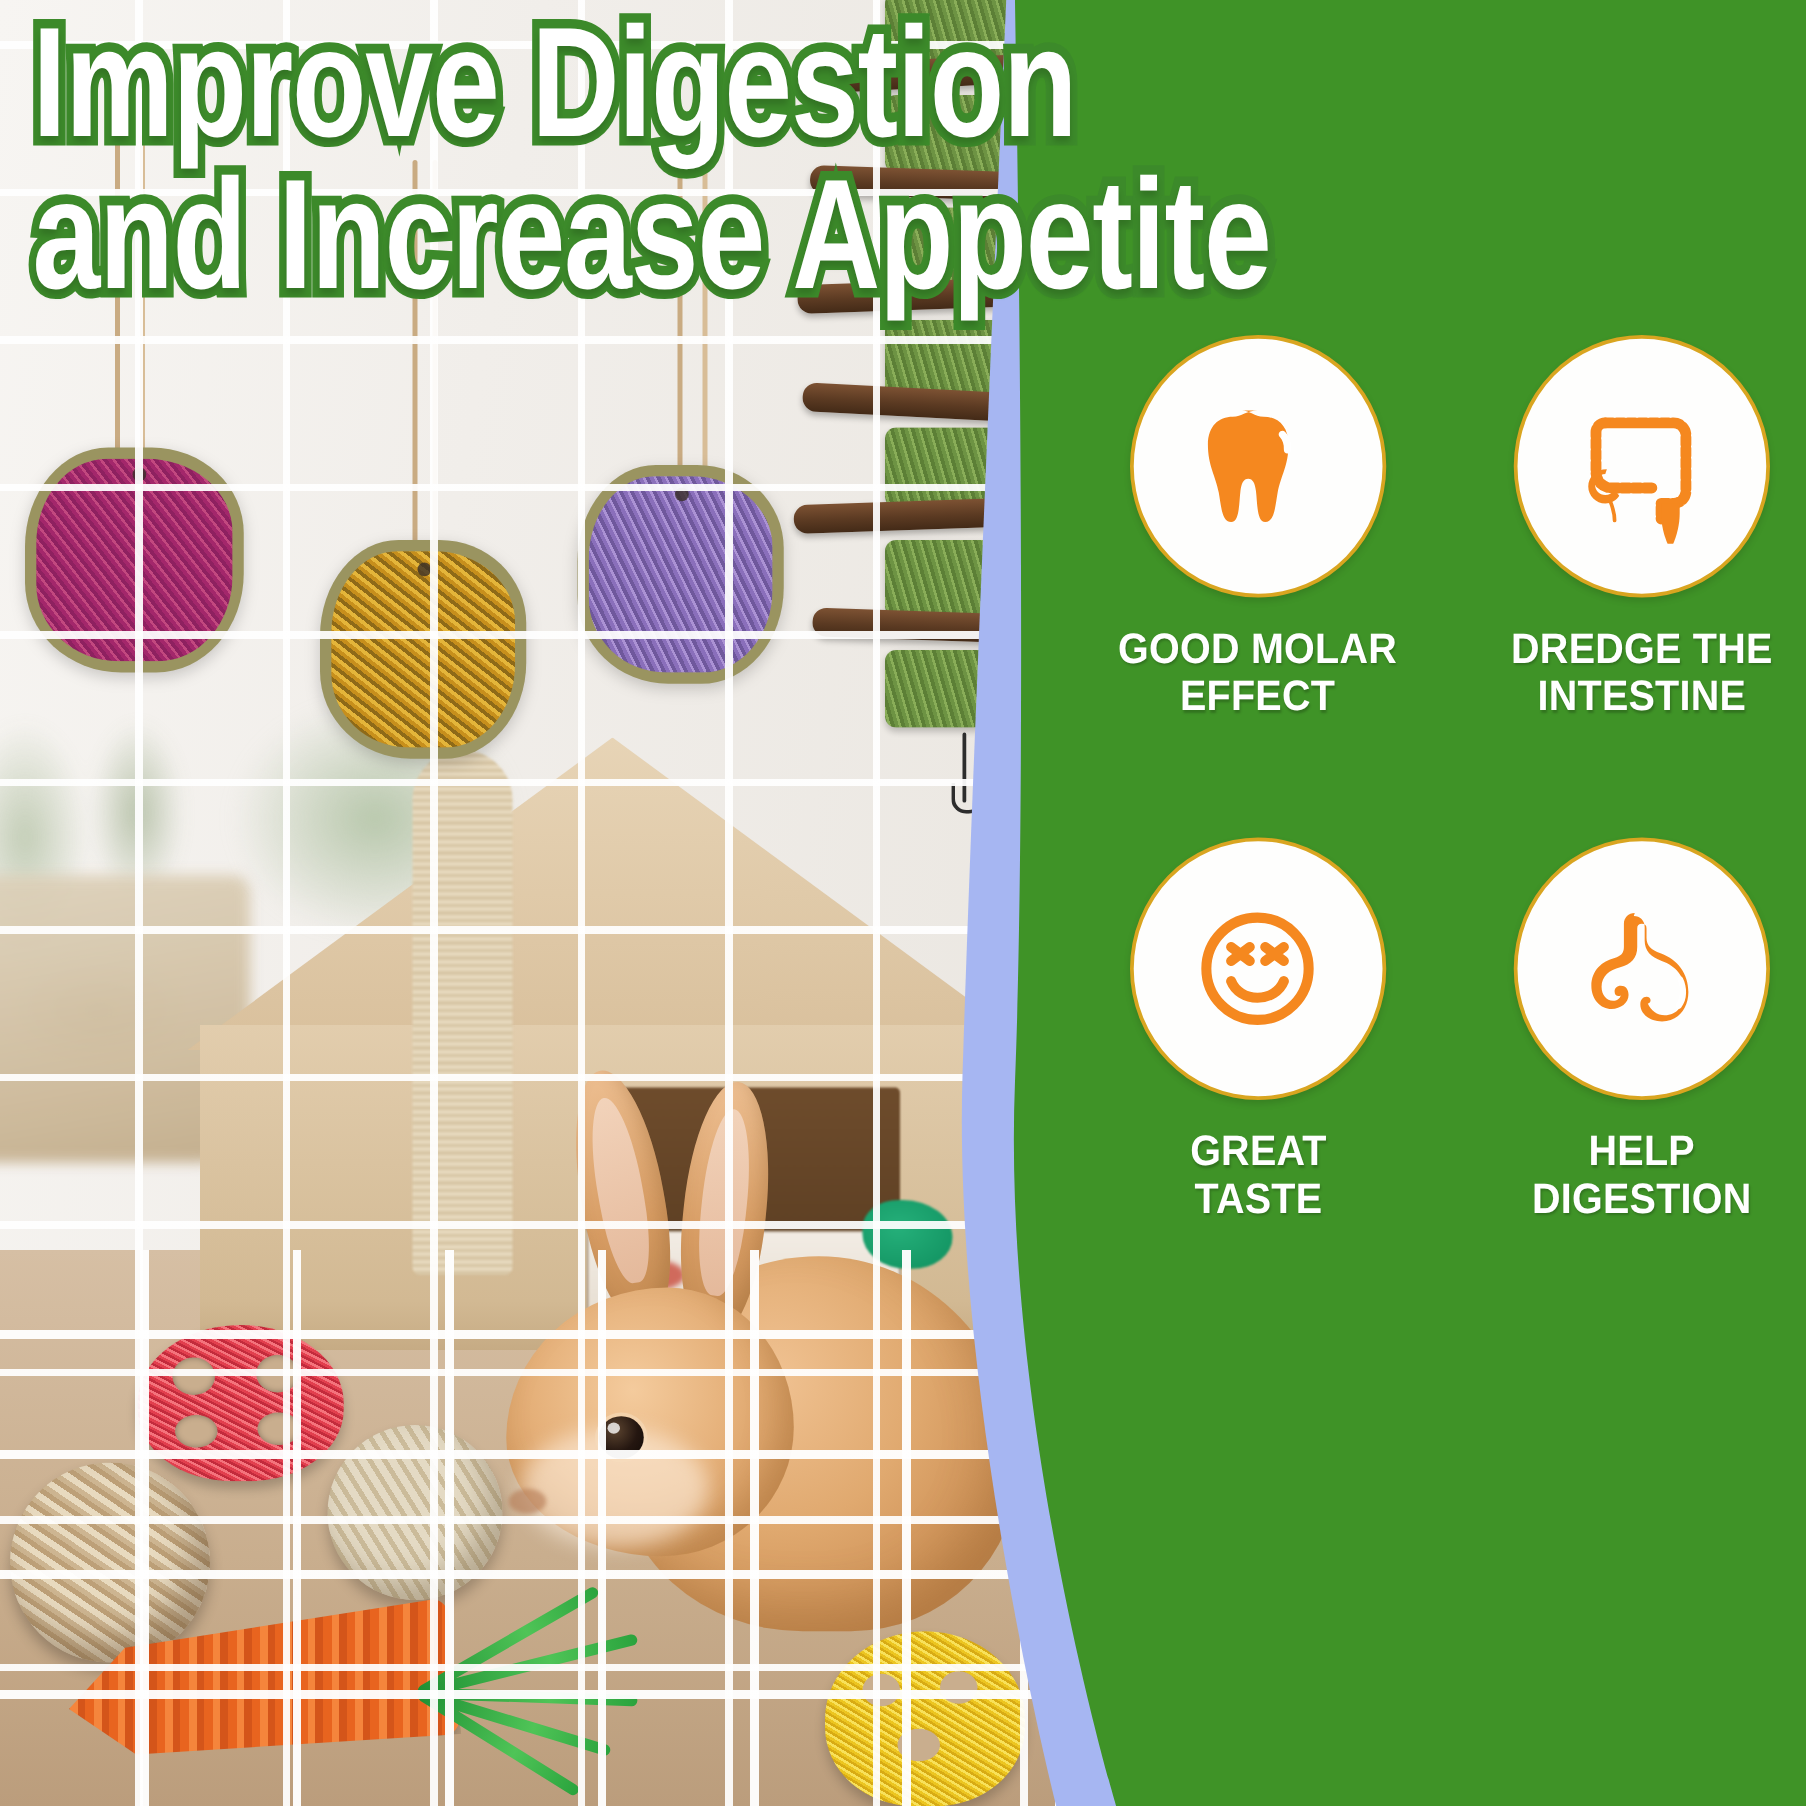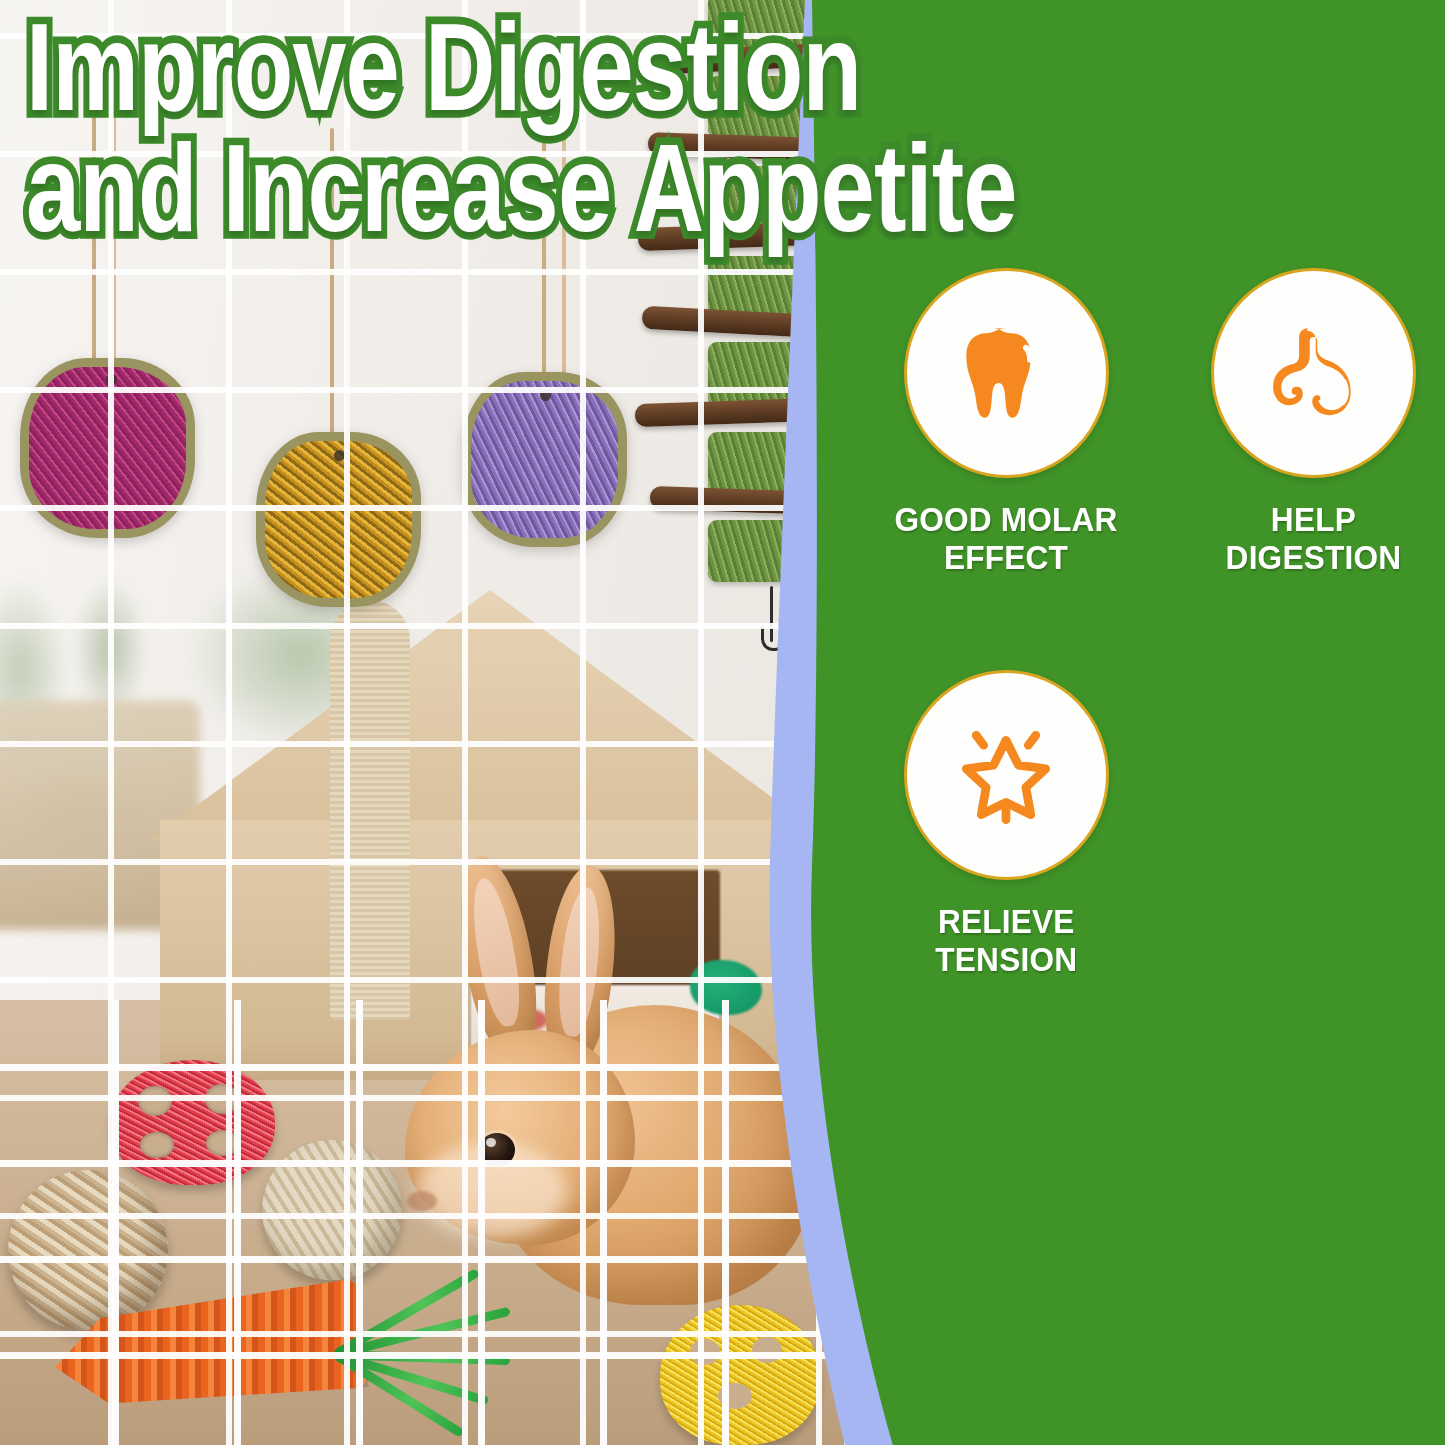--- a/index.html
+++ b/index.html
@@ -411,47 +411,63 @@
           <svg viewBox="0 0 100 100" aria-hidden="true">
             <path fill="#f5881f" d="M50 14c-7 0-10 4-16 4-9 0-16 6-16 18 0 14 5 20 7 31 1.6 9 2 19 8 19 5.5 0 5-12 6-20 .6-5 2-8 5-8s4.4 3 5 8c1 8 .5 20 6 20 6 0 6.4-10 8-19 2-11 7-17 7-31 0-12-7-18-16-18-6 0-9-4-14-4z"></path>
             <path fill="#ffffff" d="M68 28c2.6 2.6 4 7 3.6 11.6-.3 3-4.8 3-4.6-.4.2-3.4-.8-6-2.6-8-2.2-2.4 1.2-5.6 3.6-3.2z"></path>
           </svg>
         </span>
       </div>
       <div class="b-label">GOOD MOLAR
 EFFECT</div>
     </div>
 
-
+    <div class="benefit">
+      <div class="bubble">
+        <span>
+          <svg viewBox="0 0 100 100" aria-hidden="true">
+            <path fill="none" stroke="#f5881f" stroke-width="7" stroke-linecap="round" stroke-linejoin="round" stroke-dasharray="5 2.2" d="M26 22 h44 a8 8 0 0 1 8 8 v36 a8 8 0 0 1 -8 8 h-8 v10"></path>
+            <path fill="none" stroke="#f5881f" stroke-width="7" stroke-linecap="round" stroke-linejoin="round" stroke-dasharray="5 2.2" d="M26 22 a6 6 0 0 0 -6 6 v26 a10 10 0 0 0 10 10 h28"></path>
+            <path fill="#f5881f" d="M27 52 c-7 0-12 5-12 11s5 11 11 11c4 0 7-2 9-5l-3-4c-1.6 2.4-3.6 3.6-6 3.6-3.8 0-6.6-3-6.6-6.6S22 55 26 55z"></path>
+            <path fill="none" stroke="#f5881f" stroke-width="2.4" stroke-linecap="round" d="M29 72 c2 5 3 9 3 13"></path>
+            <path fill="#f5881f" d="M62 74 h12 v6 c0 10-3 18-6 24-3-6-6-14-6-24z"></path>
+          </svg>
+        </span>
+      </div>
+      <div class="b-label">DREDGE THE
+INTESTINE</div>
+    </div>
+
+    <div class="benefit">
+      <div class="bubble">
+        <span>
+          <svg viewBox="0 0 100 100" aria-hidden="true">
+            <circle cx="50" cy="50" r="33" fill="none" stroke="#f5881f" stroke-width="6.5"></circle>
+            <path fill="none" stroke="#f5881f" stroke-width="6.5" stroke-linecap="round" d="M33 36 l12 9 M45 36 l-12 9 M55 36 l12 9 M67 36 l-12 9"></path>
+            <path fill="none" stroke="#f5881f" stroke-width="6.5" stroke-linecap="round" d="M33 58 a18 16 0 0 0 34 0"></path>
+          </svg>
+        </span>
+      </div>
+      <div class="b-label">GREAT
+TASTE</div>
+    </div>
 
     <div class="benefit">
       <div class="bubble">
         <span>
           <svg viewBox="0 0 100 100" aria-hidden="true">
             <path fill="#f5881f" d="M45 14c-4 0-7 3-7 7v15c0 4-2 6-6 7-8 2-15 8-15 18 0 9 6 15 13 15 6 0 11-4 11-9 0-4-2-6-5-6-2.6 0-4 1.6-4 3.6 0 2 1 3 2.6 3 .8 0 1.4-.4 1.4-.4-.6 2-2.4 3.4-5 3.4-4.2 0-7.4-3.6-7.4-9 0-6.6 5-11 12-12.6 7-1.6 11-6 11-13V24c0-2 1-3 3-3s3 1 3 3v6c0 5 3 8 9 10 11 4 18 13 18 25 0 11-7 19-17 19-8 0-14-5-14-11 0-3 1.6-5 4-5 1.6 0 2.6 1 2.6 2.4 0 1.2-.8 2-1.8 2 2 4.6 6 7.6 11 7.6 7.6 0 13-6.4 13-15 0-10-6-17-15-20-7-2.4-11-6.6-11-13v-9c0-4-3-7-7-7z"></path>
             <path fill="#ffffff" d="M76 56c3 6 3 14-1 19-1.6 2-4.6-.2-3.2-2.4 3-4.6 3-10.6.8-15.6-1-2.2 2.4-3.2 3.4-1z"></path>
           </svg>
         </span>
       </div>
       <div class="b-label">HELP
 DIGESTION</div>
     </div>
 
-    <div class="benefit">
-      <div class="bubble">
-        <span>
-          <svg viewBox="0 0 100 100" aria-hidden="true">
-            <path fill="none" stroke="#f5881f" stroke-width="7" stroke-linejoin="round" stroke-linecap="round" d="M50 22 l10 20 22 3 -16 15 4 22 -20 -10 -20 10 4 -22 -16 -15 22 -3 z"></path>
-            <path fill="none" stroke="#f5881f" stroke-width="7" stroke-linecap="round" d="M26 18 l6 8 M74 18 l-6 8 M50 86 l0 -9"></path>
-          </svg>
-        </span>
-      </div>
-      <div class="b-label">RELIEVE
-TENSION</div>
-    </div>
 
 
   </div>
 
   <div class="headline">
     <span class="ln">Improve Digestion</span>
     <span class="ln">and Increase Appetite</span>
   </div>
 
 </div>

